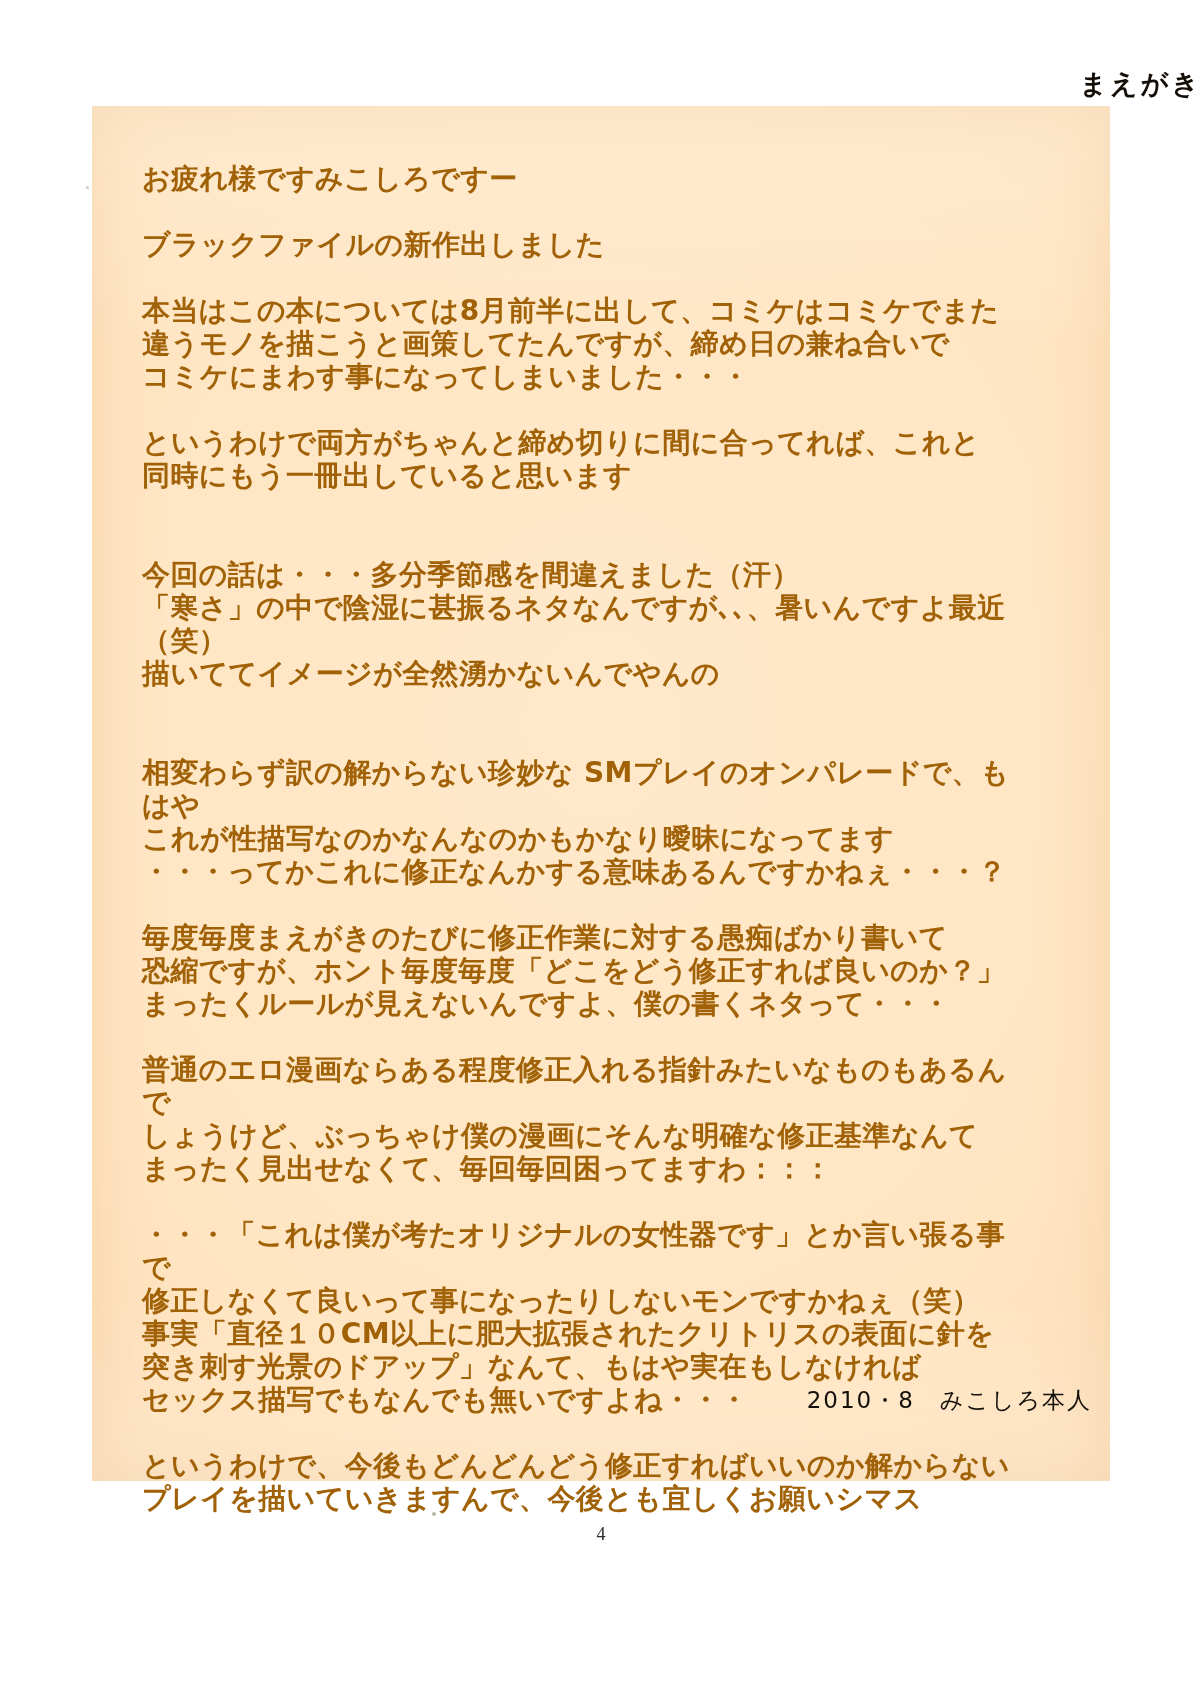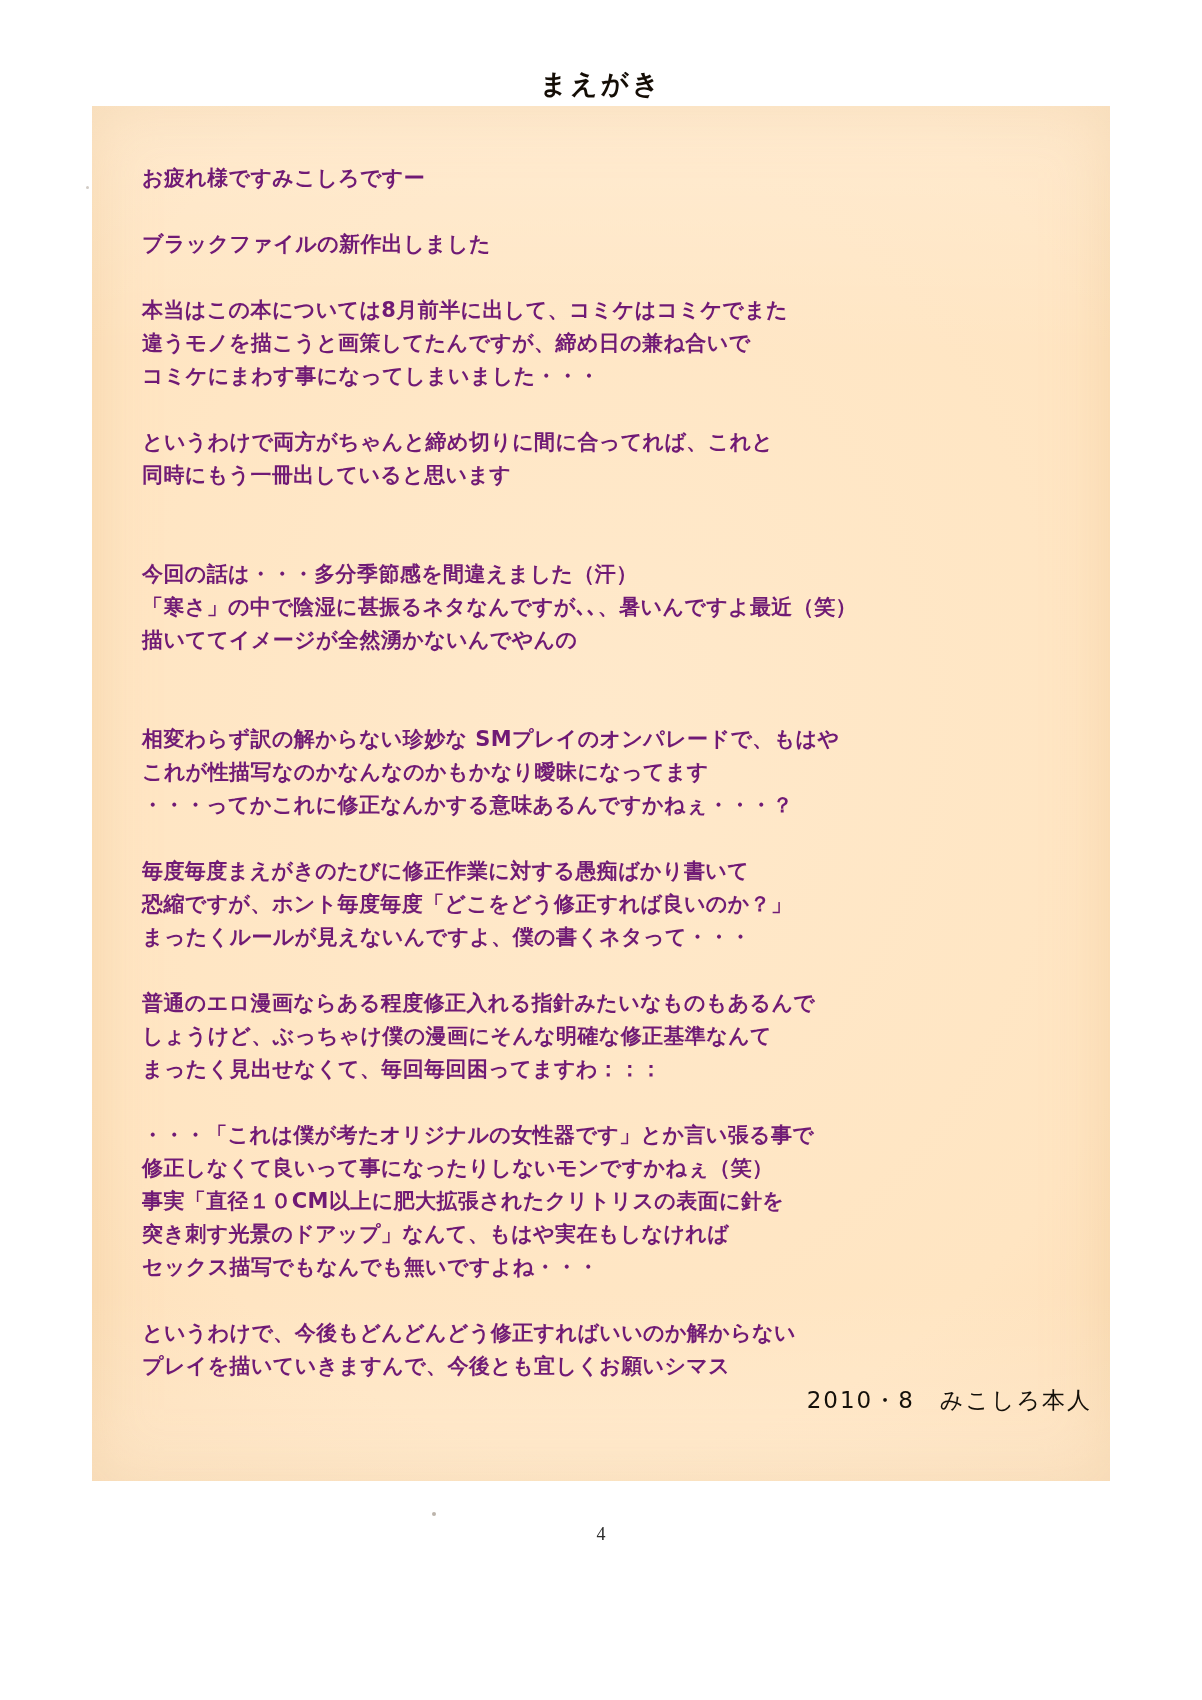--- a/index.html
+++ b/index.html
@@ -15,21 +15,21 @@
     color: #1a1208;
     overflow: hidden;
   }
 
   
   .page-title {
     position: absolute;
     top: 66px;
     left: 0;
     width: 1202px;
-    text-align: center;
+    text-align: right;
     font-size: 27px;
     font-weight: bold;
     letter-spacing: 3px;
     color: #140d05;
   }
 
   
   .paper {
     position: absolute;
     left: 92px;
@@ -48,25 +48,25 @@
       linear-gradient(180deg, rgba(255,255,255,0.22) 0%, rgba(255,255,255,0) 18%),
       linear-gradient(0deg, rgba(255,255,255,0.18) 0%, rgba(255,255,255,0) 14%);
     pointer-events: none;
   }
 
   .body-text {
     position: absolute;
     left: 142px;
     top: 162px;
     width: 880px;
-    font-size: 21px;
+    font-size: 28px;
     font-weight: bold;
     line-height: 33px;
     letter-spacing: 0.4px;
-    color: #701a75;
+    color: #a16207;
     white-space: pre-wrap;
   }
 
   .signature {
     position: absolute;
     right: 110px;
     top: 1385px;
     font-size: 23px;
     font-weight: normal;
     letter-spacing: 2px;

